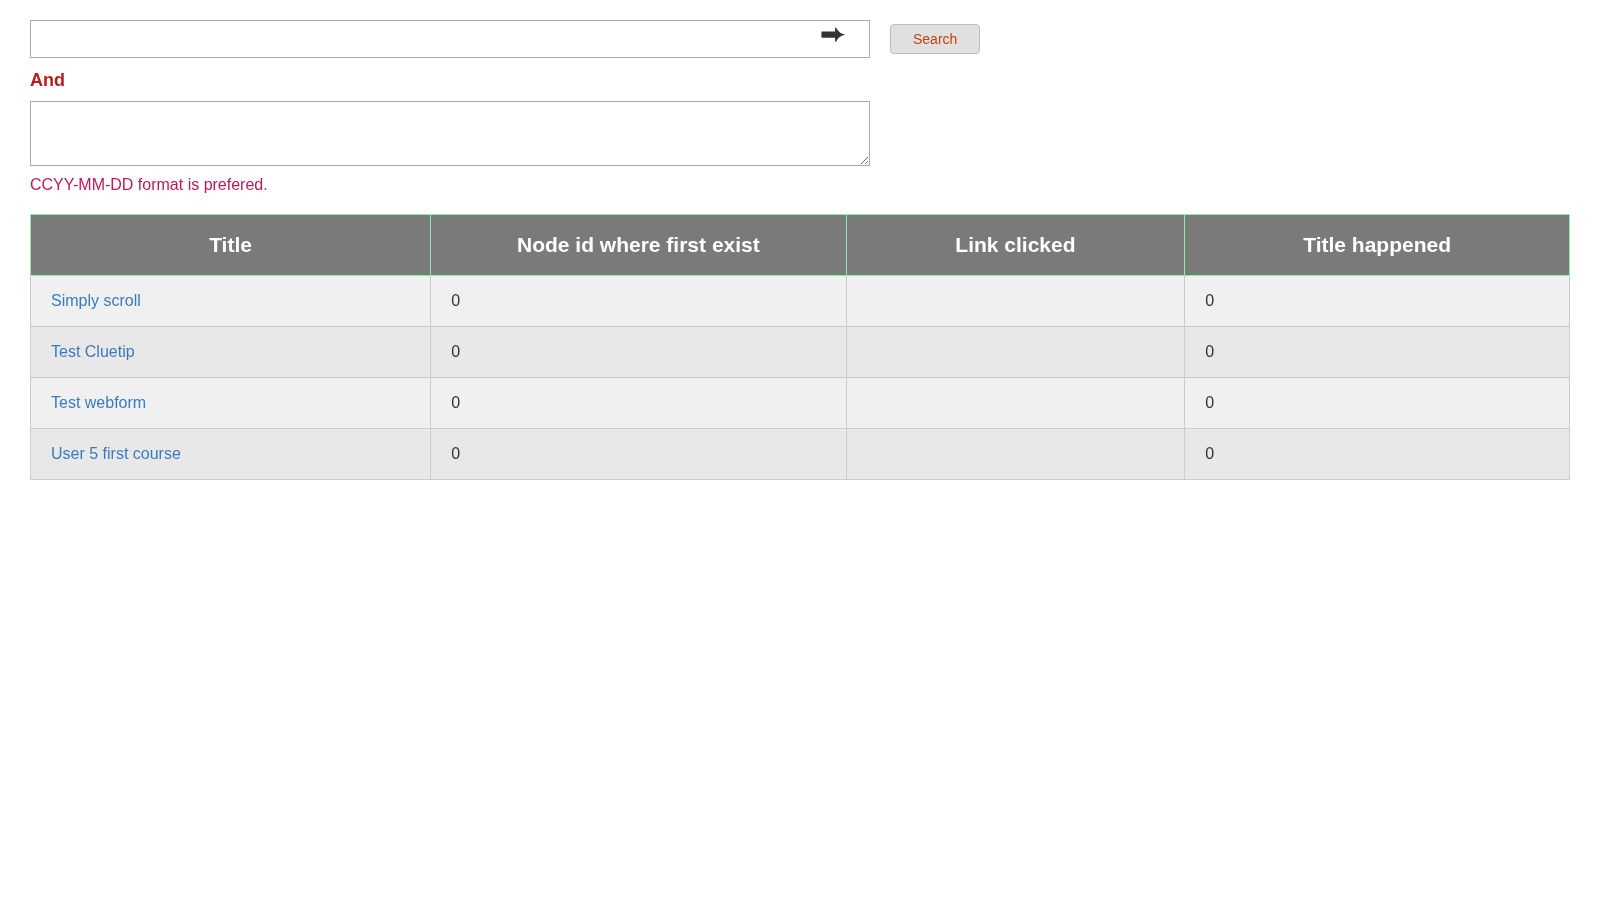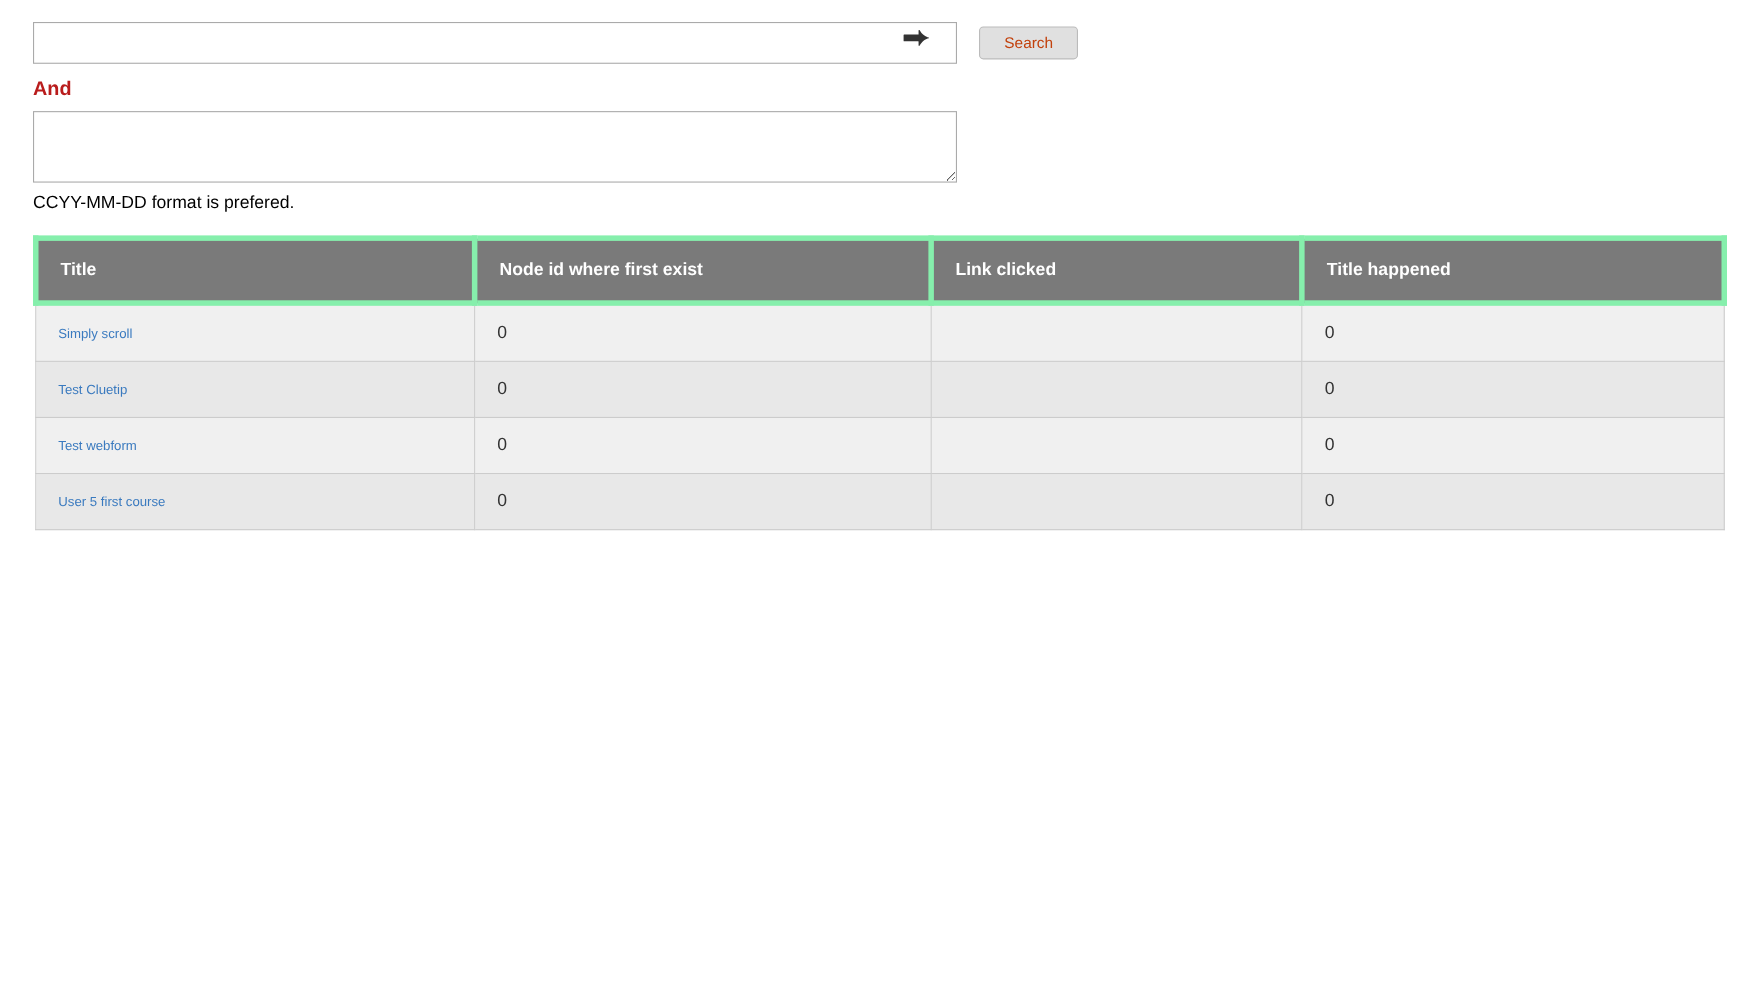--- a/index.html
+++ b/index.html
@@ -74,62 +74,62 @@
       border: 1px solid #aaa;
       background: #fff;
       padding: 4px 8px;
       font-size: 15px;
       display: block;
       margin-bottom: 10px;
     }
 
     .format-hint {
       font-size: 16px;
-      color: #000000;
+      color: #be185d;
       margin-bottom: 20px;
     }
 
     table {
       width: 100%;
       border-collapse: collapse;
       margin-top: 8px;
     }
 
     thead tr {
       background: #7a7a7a;
       color: #fff;
     }
 
     thead th {
       padding: 18px 20px;
-      text-align: left;
-      font-size: 16px;
+      text-align: center;
+      font-size: 21px;
       font-weight: bold;
-      border: 5px solid #86efac;
+      border: 1px solid #86efac;
     }
 
     tbody tr:nth-child(odd) {
       background: #f0f0f0;
     }
 
     tbody tr:nth-child(even) {
       background: #e8e8e8;
     }
 
     tbody td {
       padding: 16px 20px;
       font-size: 16px;
       border: 1px solid #ccc;
       vertical-align: middle;
     }
 
     .title-link {
       color: #3a7abf;
       text-decoration: none;
-      font-size: 12px;
+      font-size: 16px;
     }
 
     .col-title { width: 26%; }
     .col-node { width: 27%; }
     .col-link { width: 22%; }
     .col-clicks { width: 25%; }
   </style>
 </head>
 <body>
 

